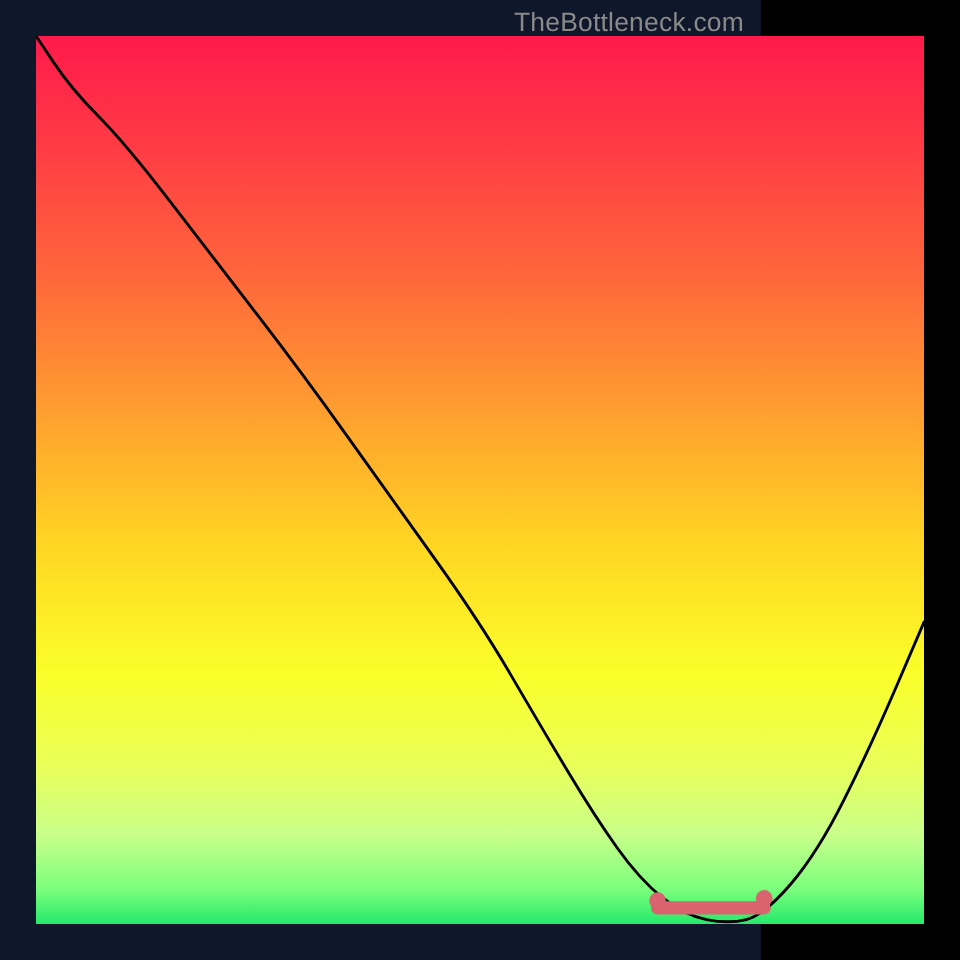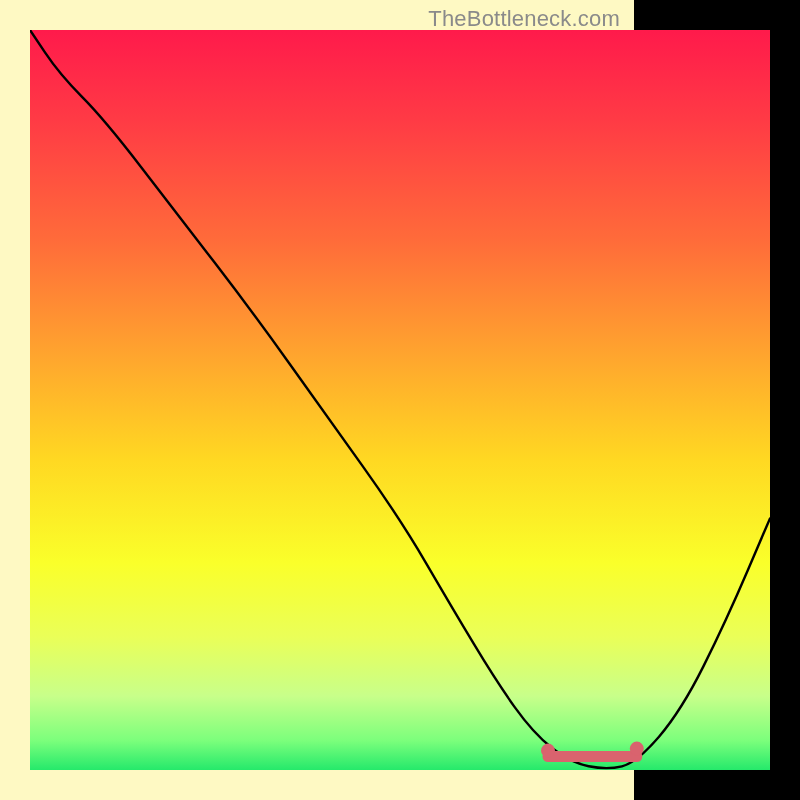--- a/index.html
+++ b/index.html
@@ -8,21 +8,21 @@
     width: 800px;
     height: 800px;
     background: #000;
     overflow: hidden;
     font-family: Arial, Helvetica, sans-serif;
   }
   .wrap {
     position: relative;
     width: 634px;
     height: 800px;
-    background: #fef9c3;
+    background: #0f172a;
   }
   .plot {
     position: absolute;
     left: 30px;
     top: 30px;
     width: 740px;
     height: 740px;
     background: linear-gradient(to bottom,
       #ff1a4b 0%,
       #ff3a45 12%,

